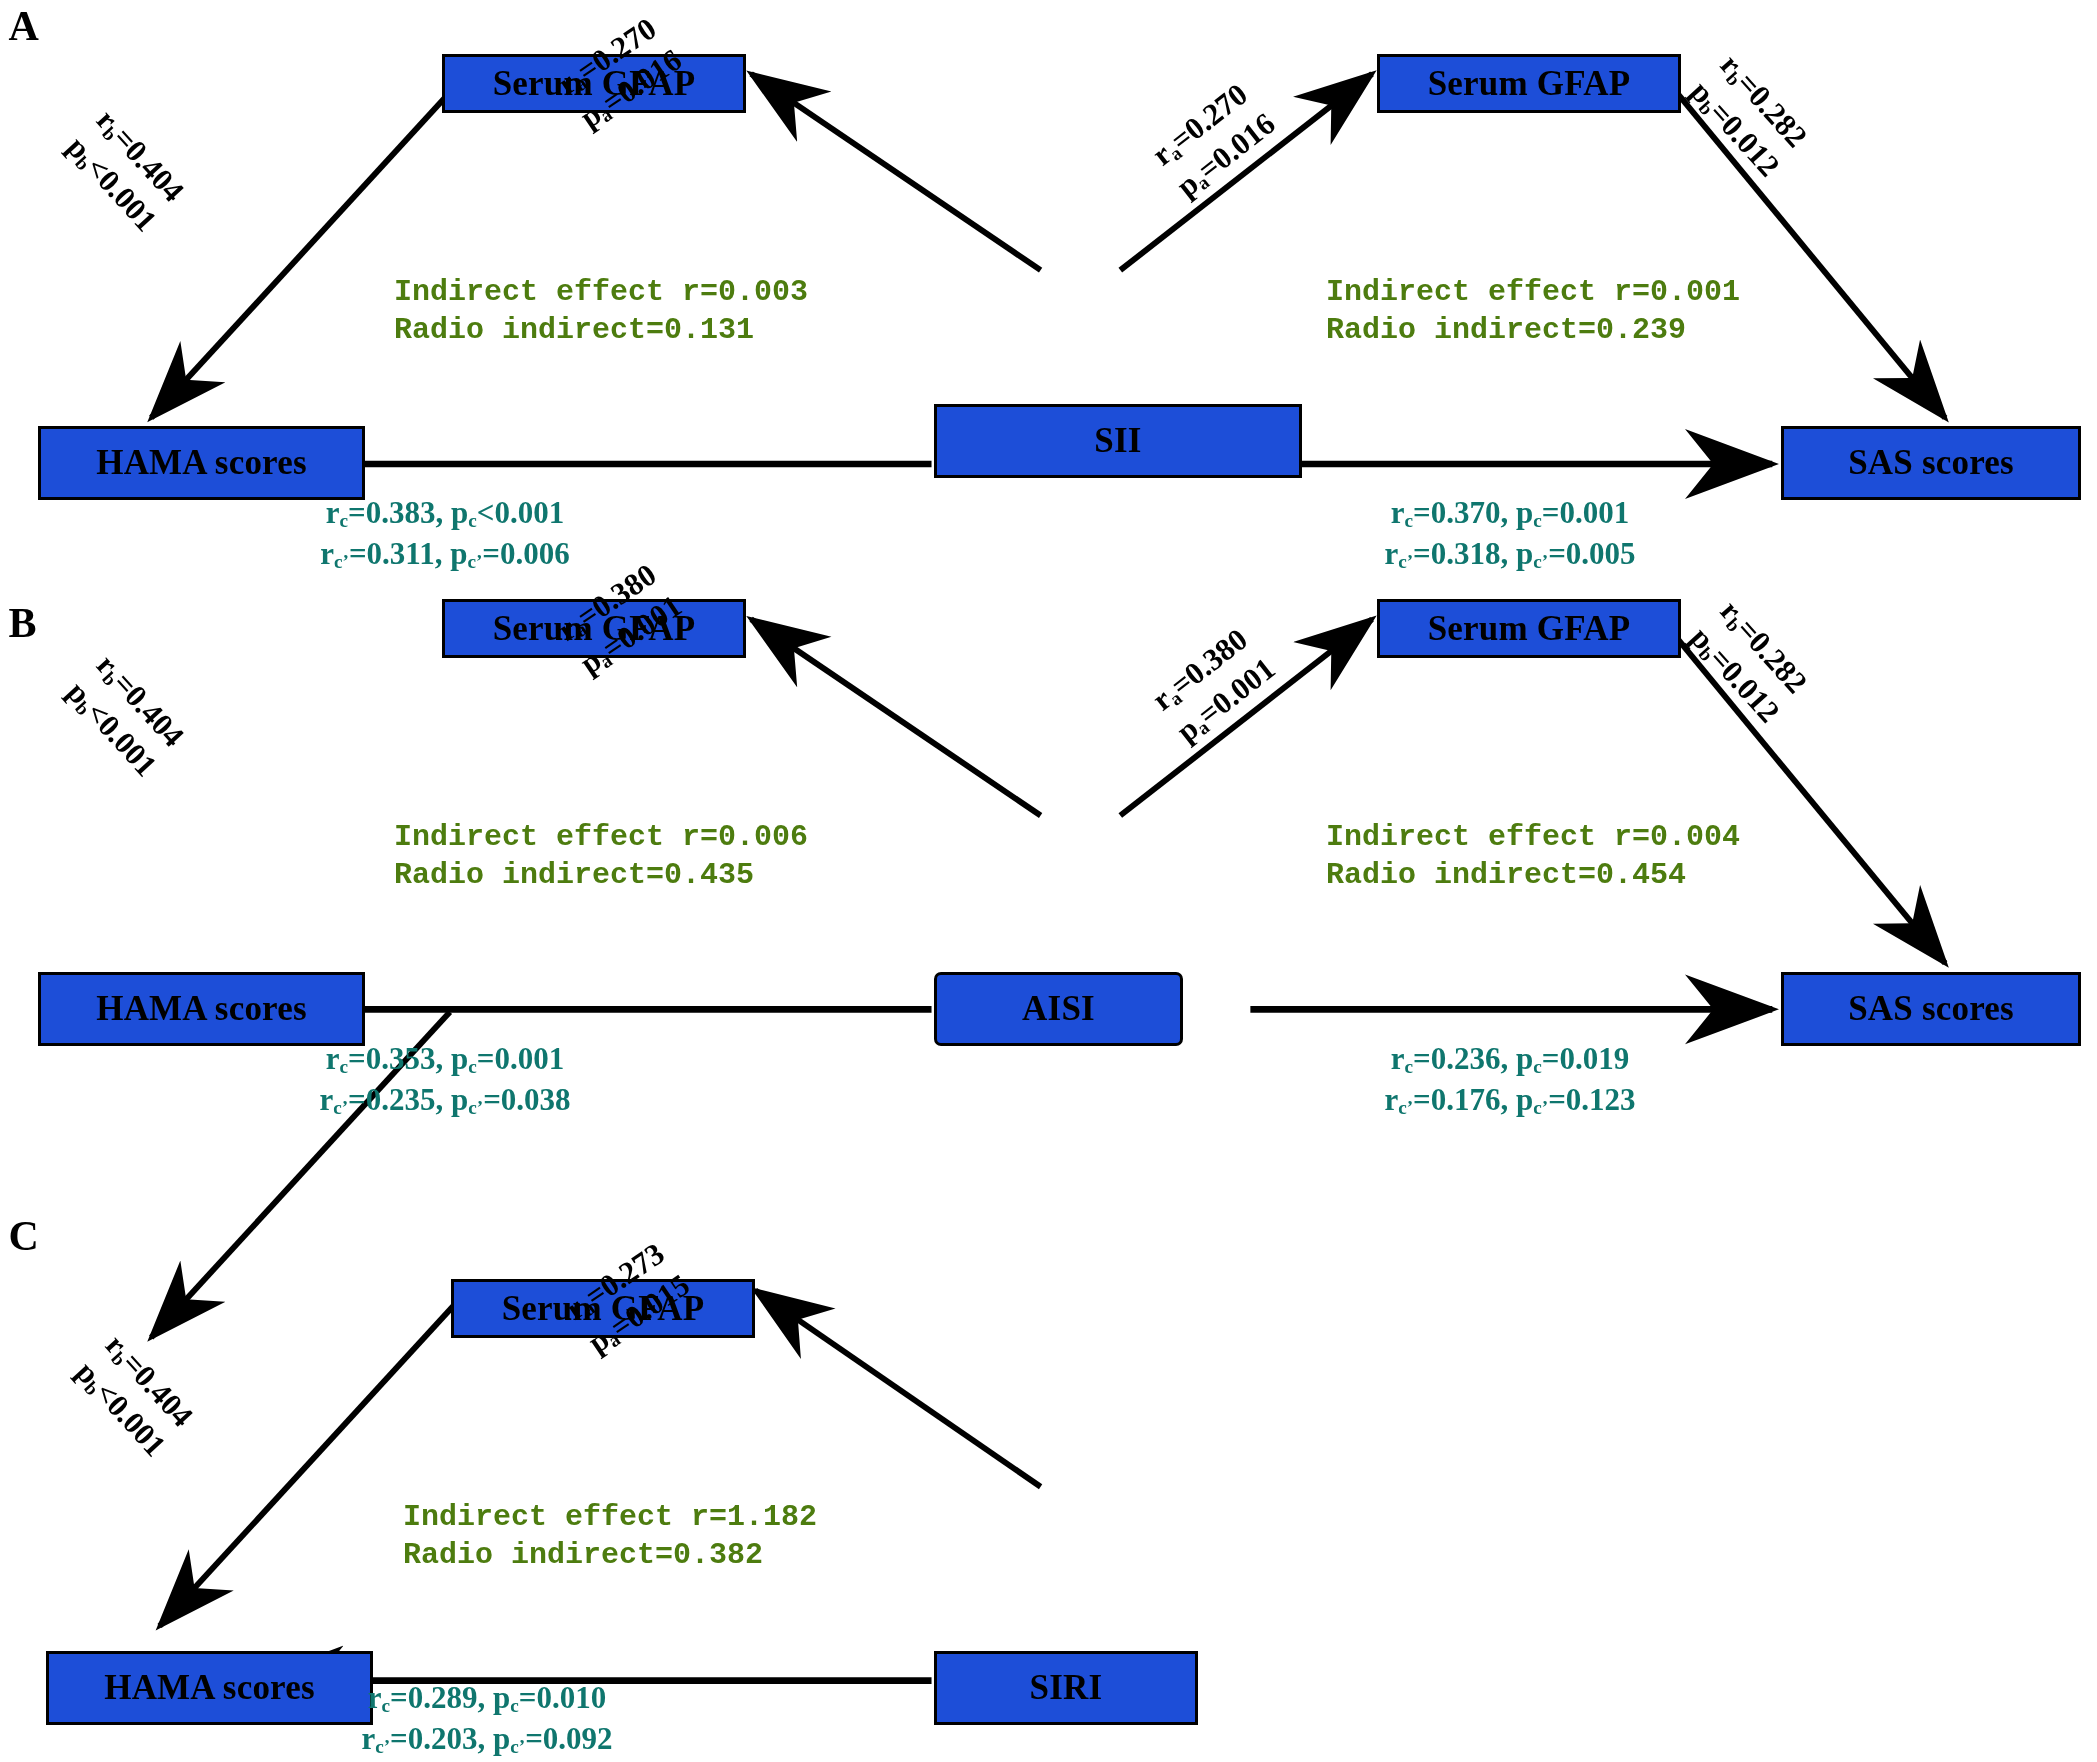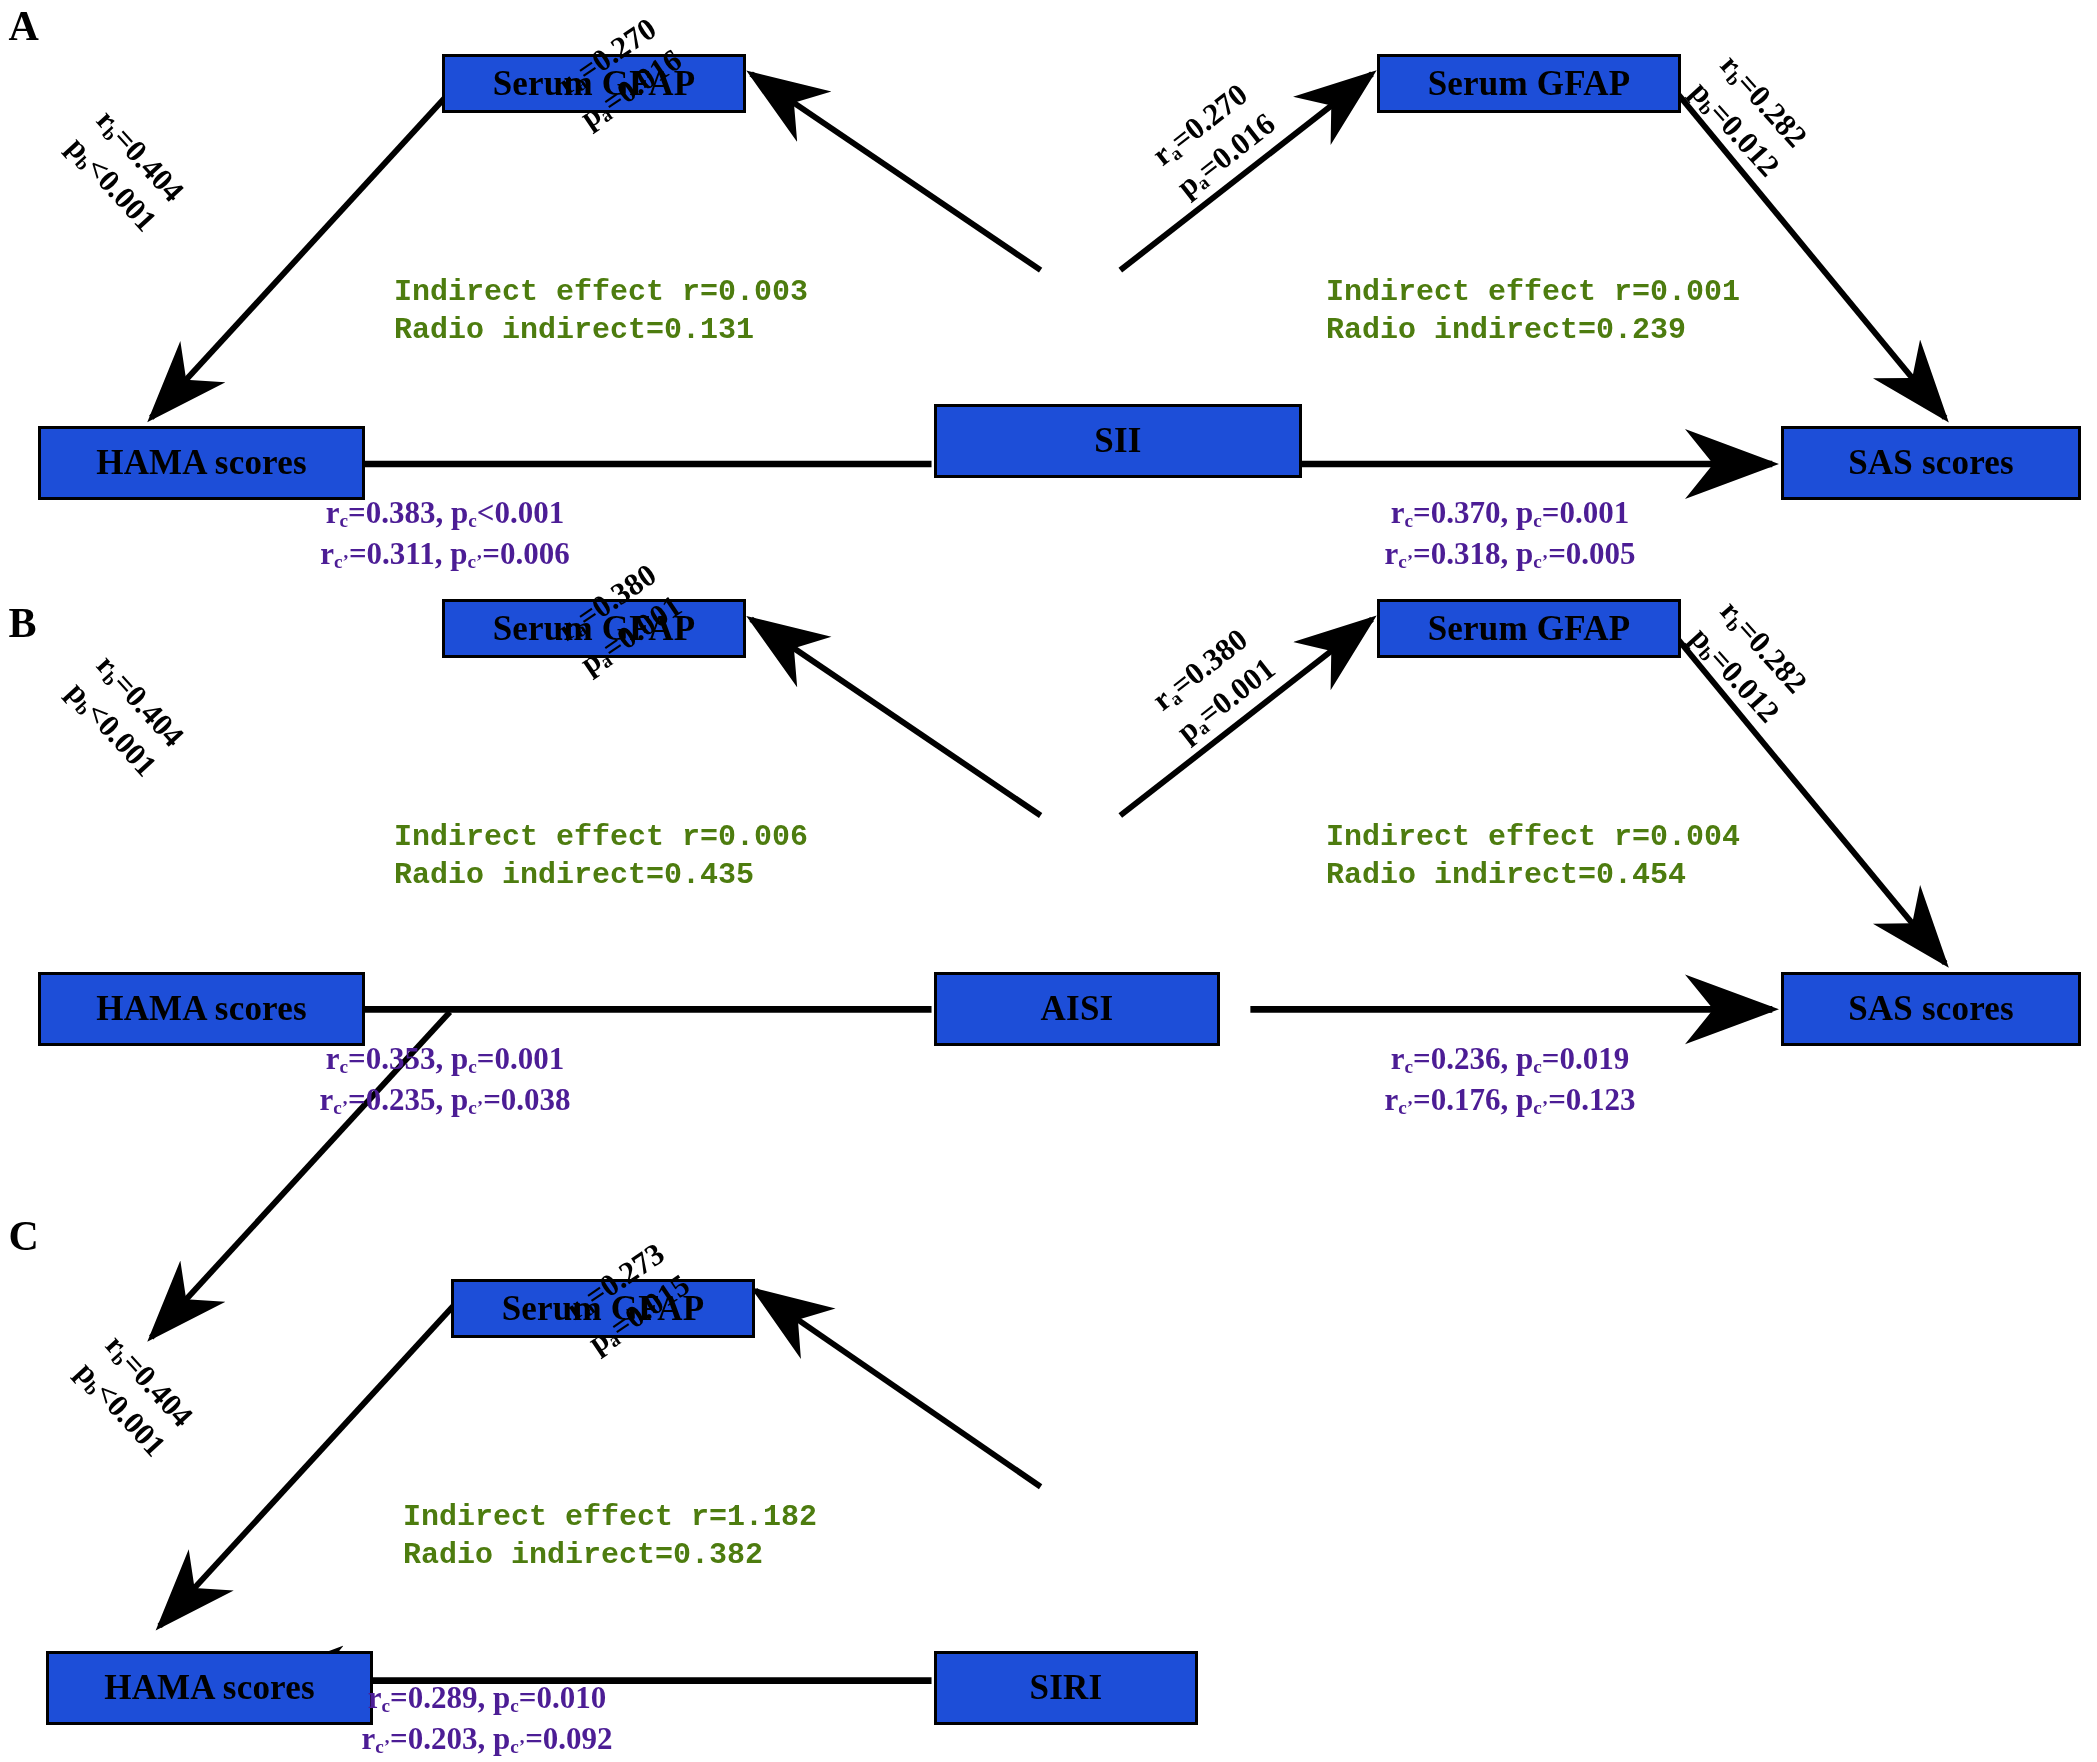--- a/index.html
+++ b/index.html
@@ -56,21 +56,21 @@
     white-space: nowrap;
     color: #4d7c0f;
     font-family: Liberation Mono, monospace;
   }
   .cpath-block {
     position: absolute;
     font-weight: bold;
     font-size: 31px;
     line-height: 1.32;
     white-space: nowrap;
-    color: #4c1d95;
+    color: #0f766e;
     text-align: center;
     font-family: "Liberation Serif", "DejaVu Serif", serif;
   }
   .cpath-block sub {
     font-size: 0.62em;
     vertical-align: -0.22em;
   }
   .diag-label {
     position: absolute;
     font-weight: bold;
@@ -184,21 +184,21 @@
 
   <div class="node-box" style="left:442px; top:599px; width:304px; height:59px;">
     <span class="node-label">Serum GFAP</span>
   </div>
   <div class="node-box" style="left:1377px; top:599px; width:304px; height:59px;">
     <span class="node-label">Serum GFAP</span>
   </div>
   <div class="node-box" style="left:38px; top:972px; width:327px; height:74px;">
     <span class="node-label">HAMA scores</span>
   </div>
-  <div class="node-box" style="left:934px; top:972px; width:286px; height:74px;">
+  <div class="node-box" style="left:934px; top:972px; width:249px; height:74px;border-radius:7px;">
     <span class="node-label">AISI</span>
   </div>
   <div class="node-box" style="left:1781px; top:972px; width:300px; height:74px;">
     <span class="node-label">SAS scores</span>
   </div>
 
   <div class="diag-label" style="left:117px; top:646px; transform: rotate(47.5deg);">
     <span class="l1"><span>r</span><sub>b</sub><span>=0.404</span></span>
     <span class="l2"><span>p</span><sub>b</sub><span>&lt;0.001</span></span>
   </div>

